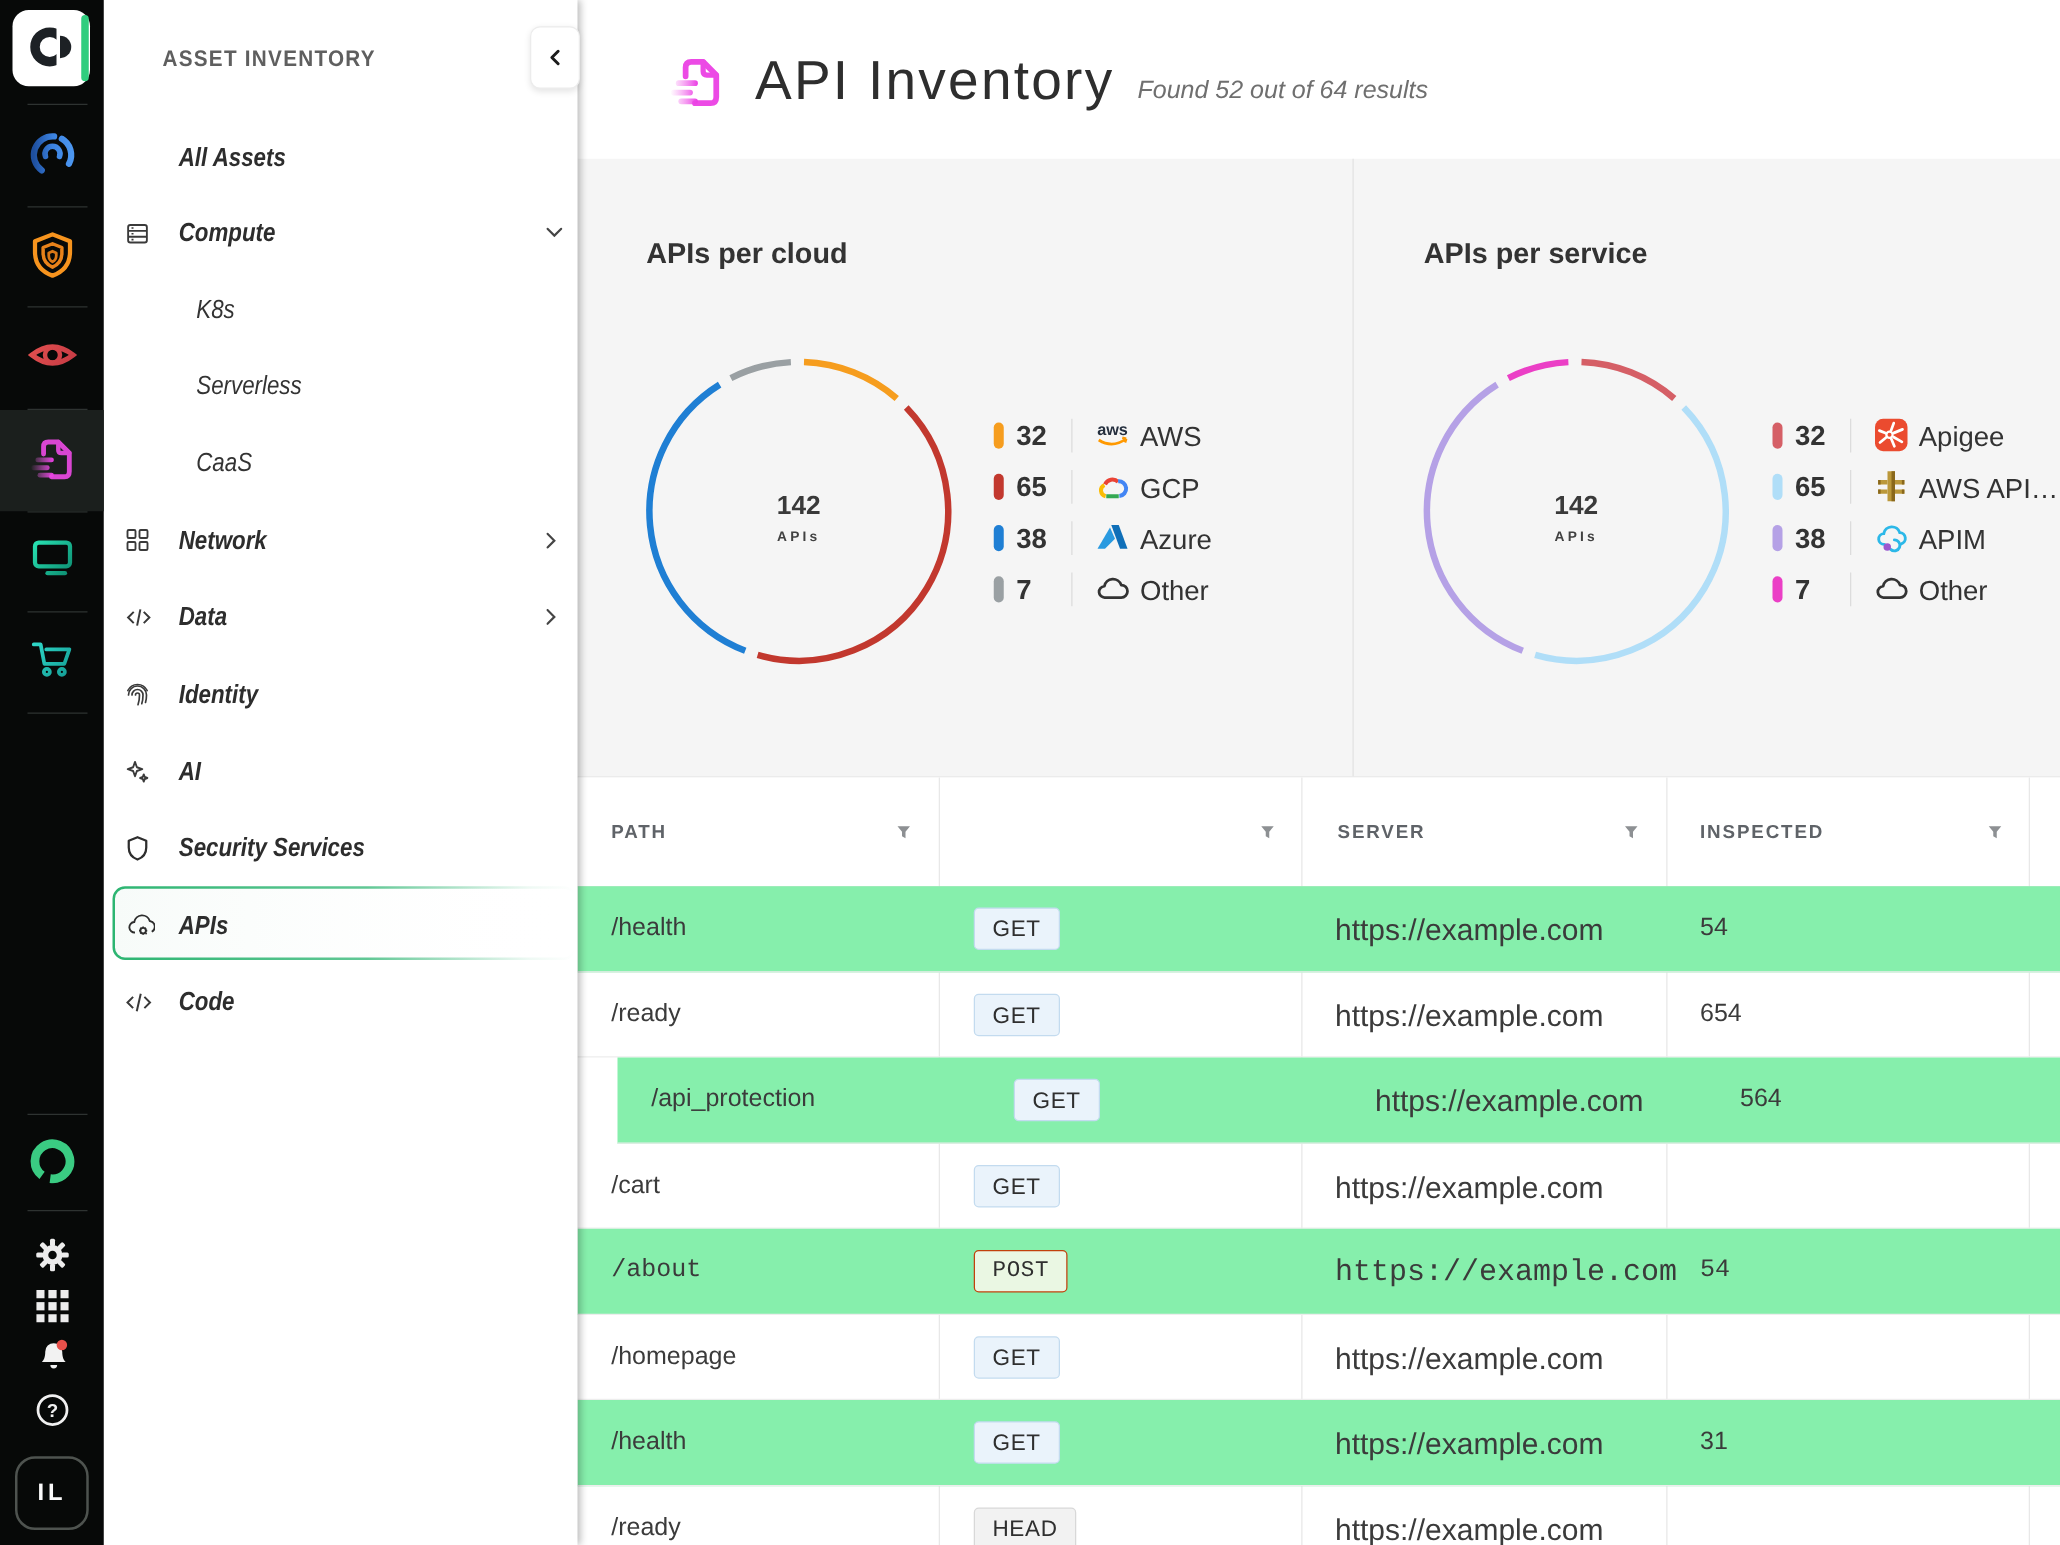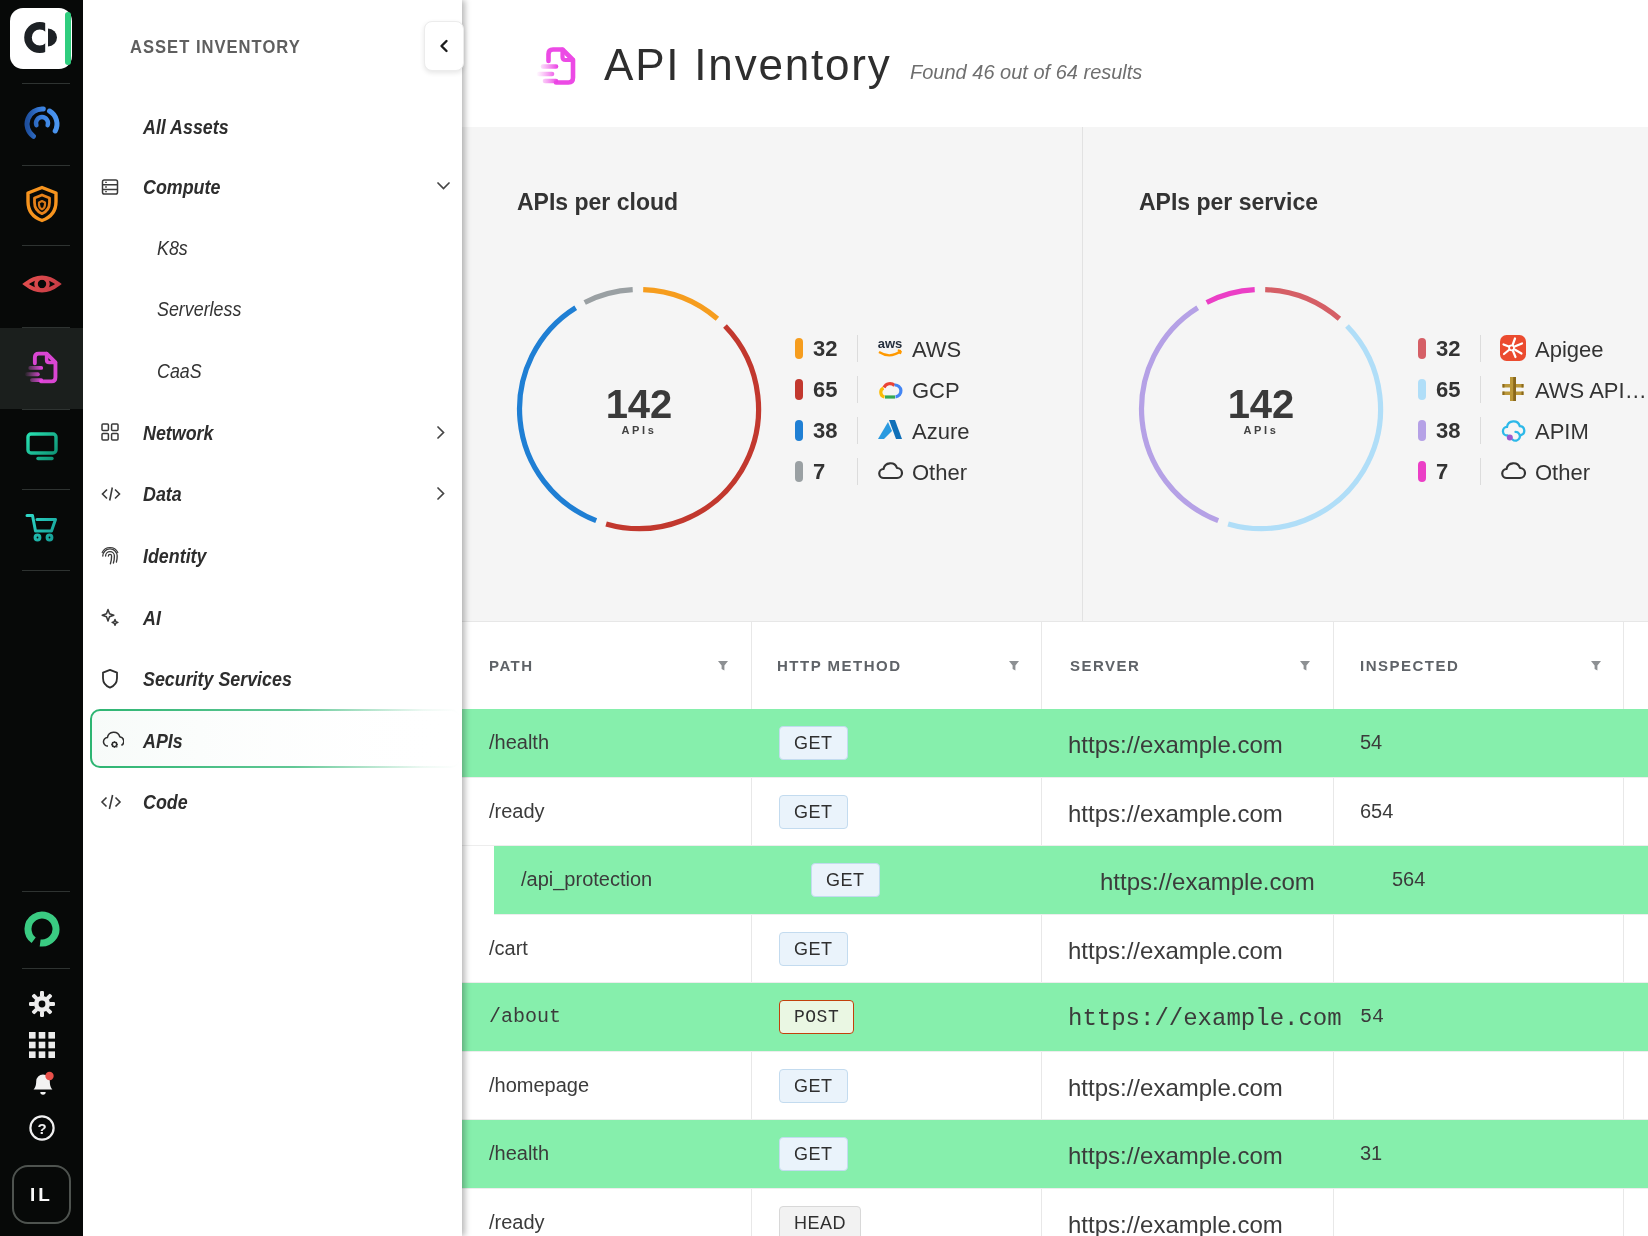--- a/index.html
+++ b/index.html
@@ -18,21 +18,21 @@
   color:#2d2d2d; line-height:21px; transform:scaleX(0.85); transform-origin:left center; white-space:nowrap; }
 .ms { position:absolute; left:74px; font-size:21px; font-style:italic; color:#333;
   line-height:21px; transform:scaleX(0.85); transform-origin:left center; white-space:nowrap; }
 .micon { position:absolute; left:17px; }
 .chev { position:absolute; left:352px; color:#454545; }
 
 #main { position:absolute; left:462px; top:0; width:1186px; height:1236px; background:#fff; }
 #panel { position:absolute; left:0; top:127px; width:1186px; height:495px; background:#f5f5f5;
   border-bottom:1px solid #e7e7e7; }
 .ctitle { position:absolute; top:62px; font-size:23px; font-weight:bold; color:#333; }
-.num142 { position:absolute; top:262px; width:160px; text-align:center; font-size:40px;
+.num142 { position:absolute; top:262px; width:160px; text-align:center; font-size:21px;
   font-weight:bold; color:#3a3a3a; line-height:31px; }
 .apis142 { position:absolute; top:297px; width:160px; text-align:center; font-size:11px;
   letter-spacing:2.6px; color:#414141; font-weight:bold; }
 .lrow { position:absolute; height:41px; }
 .pill { position:absolute; width:8px; height:21px; border-radius:4px; top:10px; }
 .lnum { position:absolute; left:18px; top:8px; font-size:22px; font-weight:bold; color:#333; }
 .ldiv { position:absolute; left:62px; top:7px; width:1px; height:27px; background:#dcdcdc; }
 .llab { position:absolute; left:117px; top:9px; font-size:22px; color:#333; }
 .licon { position:absolute; left:81px; top:6px; width:28px; height:28px; }
 
@@ -69,21 +69,21 @@
       <path d="M12.5 17 V10 Q12.5 5.5 17 5.5 H26.5 L37 16 V33.5 Q37 38.5 32.5 38.5 H20"></path>
       <path d="M26.5 5.5 V13 Q26.5 16 29.5 16 H37" stroke-width="4.2"></path>
     </g>
     <g stroke="url(#pg1)" stroke-width="4.6" stroke-linecap="round" fill="none">
       <path d="M7 22.5 H20"></path>
       <path d="M3 30 H16"></path>
       <path d="M9 37 H20"></path>
     </g>
   </svg>
   <div class="abs" style="left:142px; top:40px; font-size:44px; letter-spacing:1.8px; color:#2e2e2e;">API Inventory</div>
-  <div class="abs" style="left:448px; top:61px; font-size:20px; font-style:italic; color:#6f6f6f;">Found 46 out of 64 results</div>
+  <div class="abs" style="left:448px; top:61px; font-size:20px; font-style:italic; color:#6f6f6f;">Found 52 out of 64 results</div>
 
   <div id="panel">
     <div style="position:absolute; left:620px; top:0; width:1px; height:494px; background:#e2e2e2;"></div>
     <div class="ctitle" style="left:55px;">APIs per cloud</div>
     <div class="ctitle" style="left:677px;">APIs per service</div>
 
     <svg class="abs" style="left:0; top:0;" width="1186" height="495" viewBox="0 0 1186 495">
       <g fill="none" stroke-width="5.2">
         <path d="M 181.2 162.6 A 119.5 119.5 0 0 1 255.4 191.8" stroke="#f69d1e"></path>
         <path d="M 263.0 199.0 A 119.5 119.5 0 0 1 144.1 396.9" stroke="#c2382e"></path>
@@ -204,21 +204,20 @@
       <div class="llab">Other</div>
     </div>
   </div>
 
   <div id="tbl">
     <div class="vline" style="left:289px;"></div>
     <div class="vline" style="left:579px;"></div>
     <div class="vline" style="left:871px;"></div>
     <div class="vline" style="left:1161px;"></div>
     <div class="th" style="left:27px;">PATH</div>
-    <div class="th" style="left:315px;">HTTP METHOD</div>
     <div class="th" style="left:608px;">SERVER</div>
     <div class="th" style="left:898px;">INSPECTED</div>
     <svg class="funnel" style="left:255px;" width="12" height="12" viewBox="0 0 12 12">
         <path d="M1 1 H11 L7.4 5.4 V10.6 L4.6 9 V5.4 Z" fill="#8d9093"></path>
       </svg>
     <svg class="funnel" style="left:546px;" width="12" height="12" viewBox="0 0 12 12">
         <path d="M1 1 H11 L7.4 5.4 V10.6 L4.6 9 V5.4 Z" fill="#8d9093"></path>
       </svg>
     <svg class="funnel" style="left:837px;" width="12" height="12" viewBox="0 0 12 12">
         <path d="M1 1 H11 L7.4 5.4 V10.6 L4.6 9 V5.4 Z" fill="#8d9093"></path>

